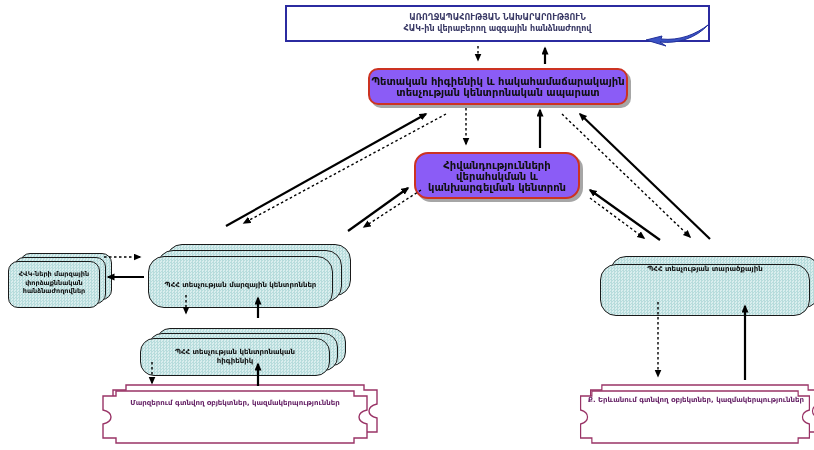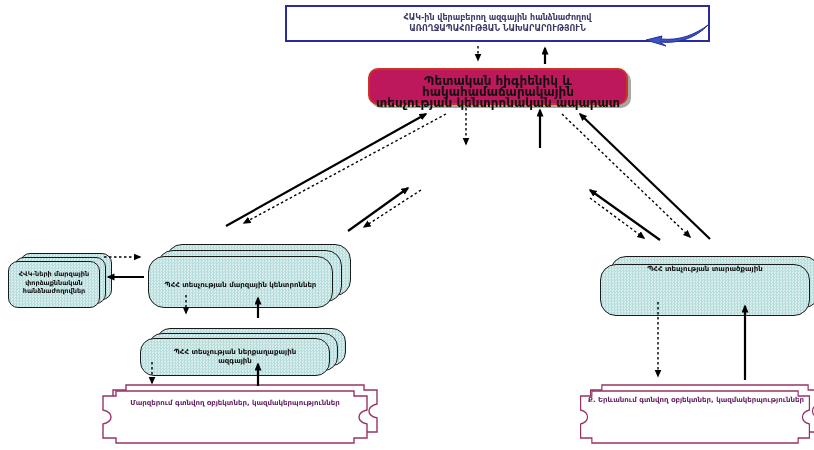--- a/index.html
+++ b/index.html
@@ -11,22 +11,22 @@
   .box .ln{display:block;}
 
   
   .ministry{
     border:2px solid #2b2ba0;background:#ffffff;color:#3a3a66;
     font-size:8px;line-height:11px;padding-top:5px;
   }
 
   
   .yellow{
-    background:#be185d;border:2px solid #cc3322;border-radius:10px;
-    box-shadow:3px 3px 0 #a6a6a6;color:#111;font-size:12px;line-height:11px;text-align:center;
+    background:#8b5cf6;border:2px solid #cc3322;border-radius:10px;
+    box-shadow:3px 3px 0 #a6a6a6;color:#111;font-size:10px;line-height:11px;text-align:center;
   }
 
   
   .teal{
     background-color:#daeeee;
     background-image:conic-gradient(#b7dcdc 25%, transparent 0 50%, #b7dcdc 0 75%, transparent 0);
     background-size:3px 3px;
     border:1px solid #1a1a1a;border-radius:16px;color:#101010;
     font-size:7px;line-height:9px;margin-top:16px;
   }
@@ -39,53 +39,58 @@
 
   svg{display:block;}
   .lines{position:absolute;left:0;top:0;pointer-events:none;}
 </style>
 </head>
 <body>
 
 <div id="canvas">
 
   <div class="box ministry" style="left:285px;top:5px;width:425px;height:37px;">
+    <span class="ln">ԱՌՈՂՋԱՊԱՀՈՒԹՅԱՆ ՆԱԽԱՐԱՐՈՒԹՅՈՒՆ</span>
     <span class="ln">ՀԱԿ-ին վերաբերող ազգային հանձնաժողով</span>
-    <span class="ln">ԱՌՈՂՋԱՊԱՀՈՒԹՅԱՆ ՆԱԽԱՐԱՐՈՒԹՅՈՒՆ</span>
   </div>
 
   <svg class="box" style="left:638px;top:22px;" width="72" height="26" viewBox="0 0 72 26">
     <path d="M70 3 C 58 16, 40 22, 22 20 L 28 24 L 8 18 L 24 14 L 23 17 C 42 19, 58 12, 70 3 Z" fill="#3a52c4" stroke="#22309a" stroke-width="1"></path>
   </svg>
 
   <div class="box yellow" style="left:368px;top:68px;width:260px;height:37px;padding-top:6px;">
     <span class="ln">Պետական հիգիենիկ և հակահամաճարակային</span>
     <span class="ln">տեսչության կենտրոնական ապարատ</span>
   </div>
 
+  <div class="box yellow" style="left:414px;top:152px;width:166px;height:47px;padding-top:6px;border-radius:14px;">
+    <span class="ln">Հիվանդությունների</span>
+    <span class="ln">վերահսկման և</span>
+    <span class="ln">կանխարգելման կենտրոն</span>
+  </div>
 
   <div class="box teal" style="left:166px;top:228px;width:185px;height:52px;"></div>
   <div class="box teal" style="left:157px;top:234px;width:185px;height:52px;"></div>
   <div class="box teal" style="left:148px;top:240px;width:185px;height:52px;padding-top:24px;">
     <span class="ln">ՊՀՀ տեսչության մարզային կենտրոններ</span>
   </div>
 
   <div class="box teal small" style="left:20px;top:237px;width:92px;height:47px;"></div>
   <div class="box teal small" style="left:14px;top:241px;width:92px;height:47px;"></div>
   <div class="box teal small" style="left:8px;top:245px;width:92px;height:47px;padding-top:8px;">
     <span class="ln">ՀՎԿ-ների մարզային</span>
     <span class="ln">փորձաքննական</span>
     <span class="ln">հանձնաժողովներ</span>
   </div>
 
   <div class="box teal" style="left:156px;top:312px;width:190px;height:38px;border-radius:14px;"></div>
   <div class="box teal" style="left:148px;top:317px;width:190px;height:38px;border-radius:14px;"></div>
   <div class="box teal" style="left:140px;top:322px;width:190px;height:38px;border-radius:14px;padding-top:9px;">
-    <span class="ln">ՊՀՀ տեսչության ներքաղաքային</span>
-    <span class="ln">ազգային</span>
+    <span class="ln">ՊՀՀ տեսչության կենտրոնական</span>
+    <span class="ln">հիգիենիկ</span>
   </div>
 
   <div class="box teal" style="left:610px;top:240px;width:210px;height:52px;"></div>
   <div class="box teal" style="left:600px;top:248px;width:210px;height:52px;padding-top:0;">
     <span class="ln">ՊՀՀ տեսչության տարածքային</span>
   </div>
 
   <svg class="box" style="left:110px;top:382px;" width="270" height="58" viewBox="0 0 270 58" preserveAspectRatio="none">
     <path d="M16 3 L254 3 L254 8 L267 8 L267 22 Q259 24 259 29 Q259 34 267 36 L267 50 L254 50 L254 55 L16 55 L16 50 L3 50 L3 36 Q11 34 11 29 Q11 24 3 22 L3 8 L16 8 Z" fill="#ffffff" stroke="#993366" stroke-width="1.4"></path>
   </svg>

